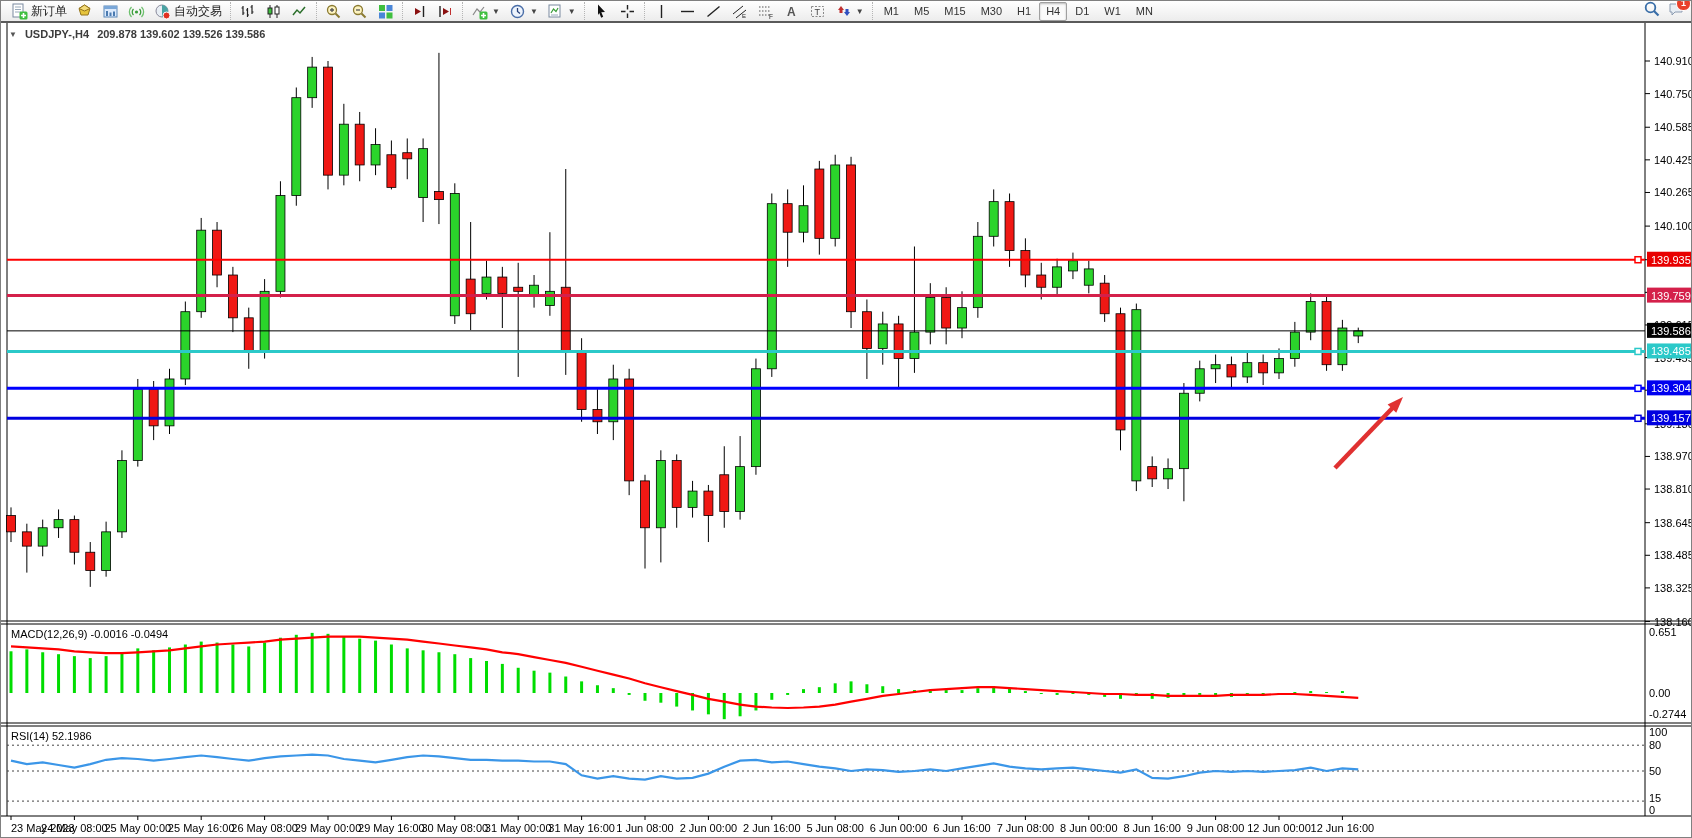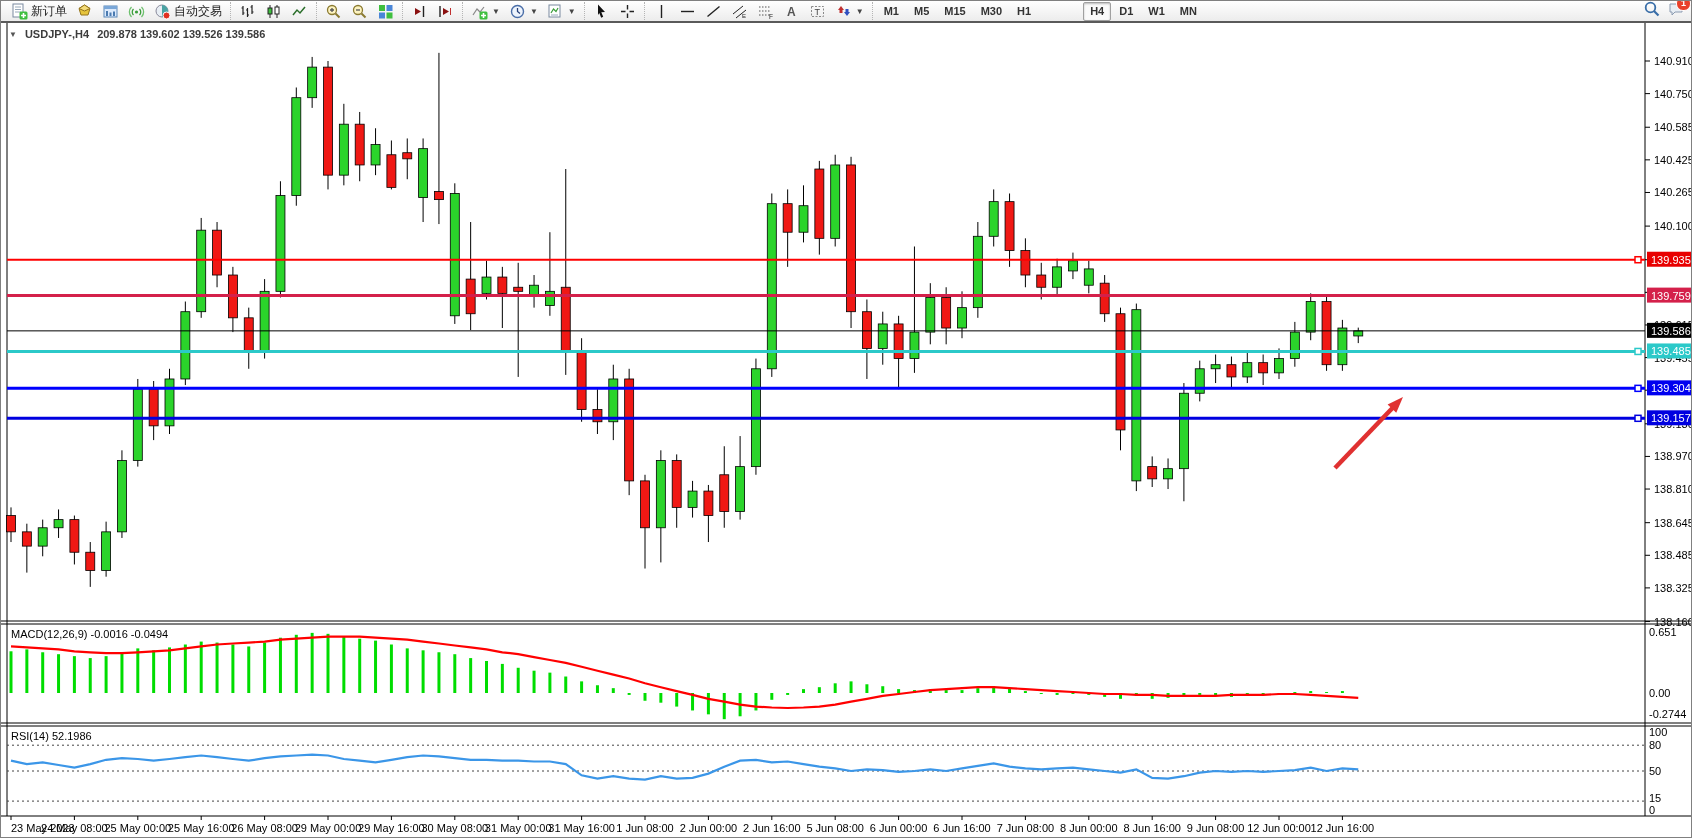--- a/index.html
+++ b/index.html
@@ -7,22 +7,22 @@
   
   #toolbar{position:absolute;left:0;top:0;width:1692px;height:22px;
     background:linear-gradient(#ffffff,#ececec);border-bottom:2px solid #5a5a5a;
     display:flex;align-items:center;gap:0;padding:0 2px;box-sizing:border-box;}
   .tb-group{display:flex;align-items:center;gap:1px;padding:0 4px;border-left:1px dotted #b5b5b5;height:18px;}
   .tb-group:first-child{border-left:none;}
   .tb-btn{display:flex;align-items:center;gap:3px;height:18px;padding:0 3px;border:1px solid transparent;border-radius:2px;cursor:pointer;}
   .tb-btn svg{display:block;}
   .tb-label{font-size:12px;color:#222;white-space:nowrap;}
   .tb-dd{font-size:8px;color:#444;margin-left:1px;}
-  .tf-btn{font-size:11px;font-weight:bold;color:#333;padding:1px 6px;height:15px;line-height:15px;border:1px solid transparent;border-radius:2px;cursor:pointer;}
-  .tf-btn.active{background:#dcdcdc;border:1px solid #a0a0a0;box-shadow:inset 0 1px 2px rgba(0,0,0,.25);background:#fafafa;margin-left:44px;}
+  .tf-btn{font-size:11px;font-weight:normal;color:#333;padding:1px 6px;height:15px;line-height:15px;border:1px solid transparent;border-radius:2px;cursor:pointer;}
+  .tf-btn.active{background:#dcdcdc;border:1px solid #a0a0a0;box-shadow:inset 0 1px 2px rgba(0,0,0,.25);background:#fafafa;}
   #tb-right{margin-left:auto;display:flex;align-items:center;gap:6px;padding-right:6px;}
   .badge{position:absolute;top:-4px;right:-6px;background:#e8402a;color:#fff;font-size:9px;font-weight:bold;
     border-radius:7px;min-width:13px;height:13px;line-height:13px;text-align:center;border:1px solid #fff;}
   
   #chart-area{position:absolute;left:0;top:22px;width:1692px;height:816px;background:#fff;}
   #chart-svg{position:absolute;left:0;top:0;}
   #symbol-title{position:absolute;left:8px;top:5px;font-size:11px;font-weight:bold;color:#3c3c3c;display:flex;gap:8px;align-items:center;}
   #symbol-title .tri{font-size:8px;color:#555;}
 </style>
 </head>

